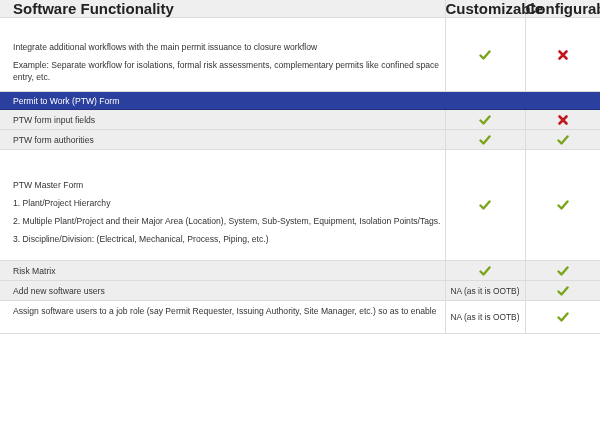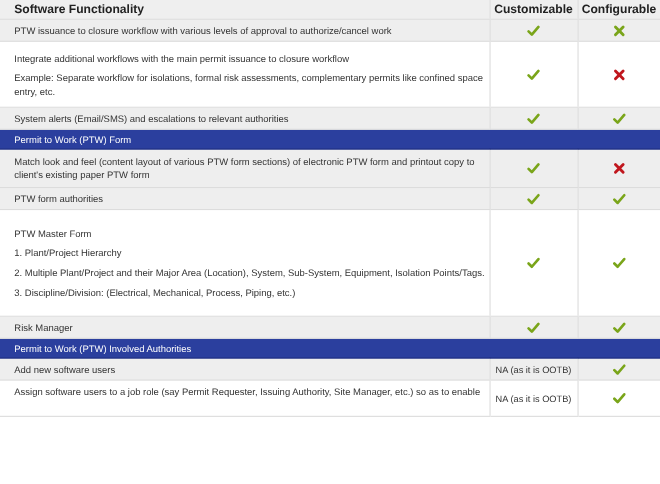--- a/index.html
+++ b/index.html
@@ -17,32 +17,32 @@
     col.c3 { width: 75px; }
     td, th {
       padding: 0 0 0 13px;
       vertical-align: middle;
       border-bottom: 1px solid #dcdcdc;
       line-height: 12px;
     }
     td.mark, th.mark { padding: 0; text-align: center; border-left: 1px solid #dcdcdc; }
     thead th {
       background: #efefef; color: #222222; font-weight: bold; text-align: left;
-      height: 17px; font-size: 11px;
+      height: 17px; font-size: 15px;
     }
     thead th.mark { text-align: center; }
     tr.section td {
       background: #2b3f9e; color: #ffffff; height: 17px;
       border-bottom: 1px solid #1f2f80;
     }
     tr.row td { height: 19px; }
     tr.alt td { background: #eeeeee; }
     tr.plain td { background: #ffffff; }
     .p { margin: 0; padding: 3px 0; }
-    .multi td.text { padding-top: 3px; padding-bottom: 3px; margin-left: 48px; }
+    .multi td.text { padding-top: 17px; padding-bottom: 3px; margin-left: 48px; }
     .icon { display: inline-block; width: 12px; height: 12px; vertical-align: middle; }
     .na { font-size: 8.4px; color: #333333; }
   </style>
 </head>
 <body>
 
 <svg width="0" height="0" style="position:absolute">
   <defs>
     <symbol id="sym-check" viewBox="0 0 12 12">
       <path d="M1.5 6.5 L4.5 9.5 L10.5 2.5" fill="none" stroke="#7aa51a" stroke-width="2.4" stroke-linecap="round" stroke-linejoin="round"></path>
@@ -64,56 +64,38 @@
     </colgroup>
   <thead>
     <tr>
       <th>Software Functionality</th>
       <th class="mark">Customizable</th>
       <th class="mark">Configurable</th>
     </tr>
   </thead>
   <tbody>
 
-    <tr class="row alt">
-      <td class="text"><span>PTW issuance to closure workflow with various levels of approval to authorize/cancel work</span></td>
-      <td class="mark"><svg class="icon">
-            <use href="#sym-check"></use>
-          </svg></td>
-      <td class="mark"><svg class="icon">
-            <use href="#sym-cross-green"></use>
-          </svg></td>
-    </tr>
     <tr class="row plain multi">
       <td class="text" style="height:53px;">
         <p class="p">Integrate additional workflows with the main permit issuance to closure workflow</p>
         <p class="p">Example: Separate workflow for isolations, formal risk assessments, complementary permits like confined space entry, etc.</p>
       </td>
       <td class="mark"><svg class="icon">
             <use href="#sym-check"></use>
           </svg></td>
       <td class="mark"><svg class="icon">
             <use href="#sym-cross"></use>
           </svg></td>
     </tr>
-    <tr class="row alt">
-      <td class="text"><span>System alerts (Email/SMS) and escalations to relevant authorities</span></td>
-      <td class="mark"><svg class="icon">
-            <use href="#sym-check"></use>
-          </svg></td>
-      <td class="mark"><svg class="icon">
-            <use href="#sym-check"></use>
-          </svg></td>
-    </tr>
 
     <tr class="section">
       <td colspan="3">Permit to Work (PTW) Form</td>
     </tr>
-    <tr class="row alt multi">
-      <td class="text" style="height:28px;"><span>Match look and feel (content layout of various PTW form sections) of electronic PTW form and printout copy to client's existing paper PTW form</span></td>
+    <tr class="row alt">
+      <td class="text"><span>PTW form input fields</span></td>
       <td class="mark"><svg class="icon">
             <use href="#sym-check"></use>
           </svg></td>
       <td class="mark"><svg class="icon">
             <use href="#sym-cross"></use>
           </svg></td>
     </tr>
     <tr class="row alt">
       <td class="text"><span>PTW form authorities</span></td>
       <td class="mark"><svg class="icon">
@@ -131,32 +113,29 @@
         <p class="p">3. Discipline/Division: (Electrical, Mechanical, Process, Piping, etc.)</p>
       </td>
       <td class="mark"><svg class="icon">
             <use href="#sym-check"></use>
           </svg></td>
       <td class="mark"><svg class="icon">
             <use href="#sym-check"></use>
           </svg></td>
     </tr>
     <tr class="row alt">
-      <td class="text"><span>Risk Manager</span></td>
+      <td class="text"><span>Risk Matrix</span></td>
       <td class="mark"><svg class="icon">
             <use href="#sym-check"></use>
           </svg></td>
       <td class="mark"><svg class="icon">
             <use href="#sym-check"></use>
           </svg></td>
     </tr>
 
-    <tr class="section">
-      <td colspan="3">Permit to Work (PTW) Involved Authorities</td>
-    </tr>
     <tr class="row alt">
       <td class="text"><span>Add new software users</span></td>
       <td class="mark"><span class="na">NA (as it is OOTB)</span></td>
       <td class="mark"><svg class="icon">
             <use href="#sym-check"></use>
           </svg></td>
     </tr>
     <tr class="row plain">
       <td class="text" style="height:28px; vertical-align:top; padding-top:4px;"><span>Assign software users to a job role (say Permit Requester, Issuing Authority, Site Manager, etc.) so as to enable</span></td>
       <td class="mark"><span class="na">NA (as it is OOTB)</span></td>

